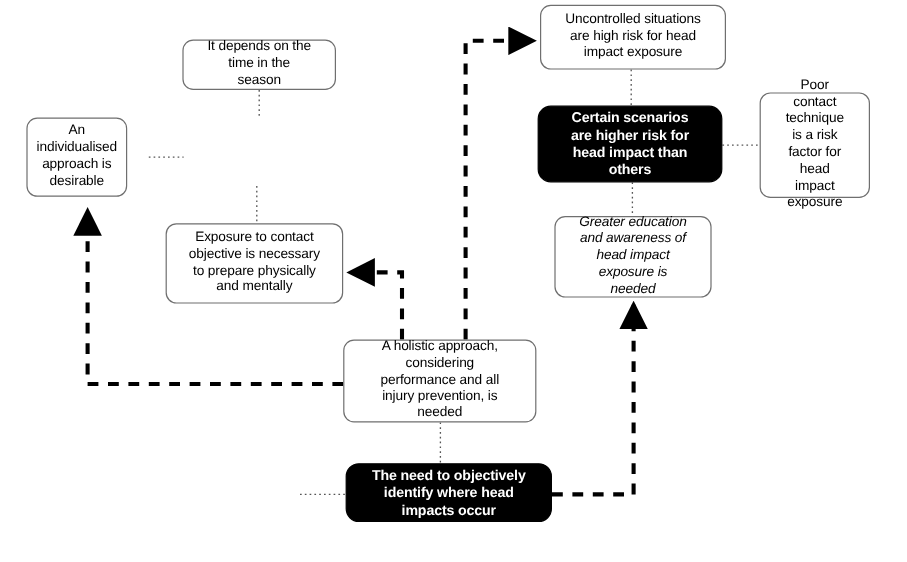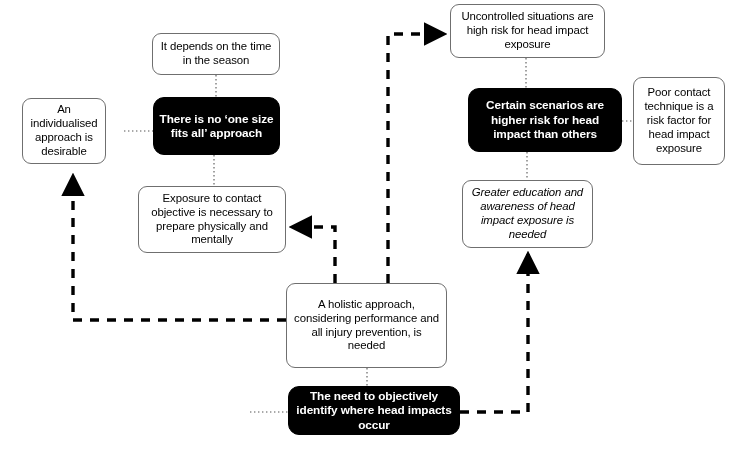--- a/index.html
+++ b/index.html
@@ -21,21 +21,21 @@
   .node{
     position:absolute;
     box-sizing:border-box;
     display:flex;
     align-items:center;
     justify-content:center;
     text-align:center;
     border-radius:9px;
     line-height:1.22;
     letter-spacing:-0.1px;
-    padding:2px 5px;
+    padding:2px 18px;
   }
   .node.light{
     background:#ffffff;
     border:1px solid #6f6f6f;
     color:#000000;
     font-weight:400;
     font-size:11.4px;
   }
   .node.dark{
     background:#000000;
@@ -81,46 +81,43 @@
 
     <path d="M388,283 L388,34 L444,34" fill="none" stroke="#000000" stroke-width="3.4" stroke-dasharray="9 8" marker-end="url(#arrowhead)"></path>
 
     <path d="M460,412 L528,412 L528,254" fill="none" stroke="#000000" stroke-width="3.4" stroke-dasharray="9 8" marker-end="url(#arrowhead)"></path>
   </svg>
 
   <div class="node light" style="left:152px;top:33px;width:128px;height:42px;">
     <span>It depends on the time in the season</span>
   </div>
 
-  <div class="node dark" style="left:153px;top:97px;width:127px;height:58px;">
-    <span>There is no ‘one size fits all’ approach</span>
-  </div>
 
   <div class="node light" style="left:22px;top:98px;width:84px;height:66px;">
     <span>An individualised approach is desirable</span>
   </div>
 
   <div class="node light" style="left:138px;top:186px;width:148px;height:67px;">
     <span>Exposure to contact objective is necessary to prepare physically and mentally</span>
   </div>
 
-  <div class="node light" style="left:286px;top:283px;width:161px;height:85px;">
+  <div class="node light" style="left:286px;top:283px;width:161px;height:69px;">
     <span>A holistic approach, considering performance and all injury prevention, is needed</span>
   </div>
 
   <div class="node dark" style="left:288px;top:386px;width:172px;height:49px;justify-content:center;">
     <span>The need to objectively identify where head impacts occur</span>
   </div>
 
 
   <div class="node light" style="left:450px;top:4px;width:155px;height:54px;">
     <span>Uncontrolled situations are high risk for head impact exposure</span>
   </div>
 
-  <div class="node dark" style="left:448px;top:88px;width:154px;height:64px;margin-left:20px;">
+  <div class="node dark" style="left:448px;top:88px;width:154px;height:64px;">
     <span>Certain scenarios are higher risk for head impact than others</span>
   </div>
 
   <div class="node light" style="left:633px;top:77px;width:92px;height:88px;">
     <span>Poor contact technique is a risk factor for head impact exposure</span>
   </div>
 
   <div class="node light" style="left:462px;top:180px;width:131px;height:68px;font-style:italic;">
     <span>Greater education and awareness of head impact exposure is needed</span>
   </div>

